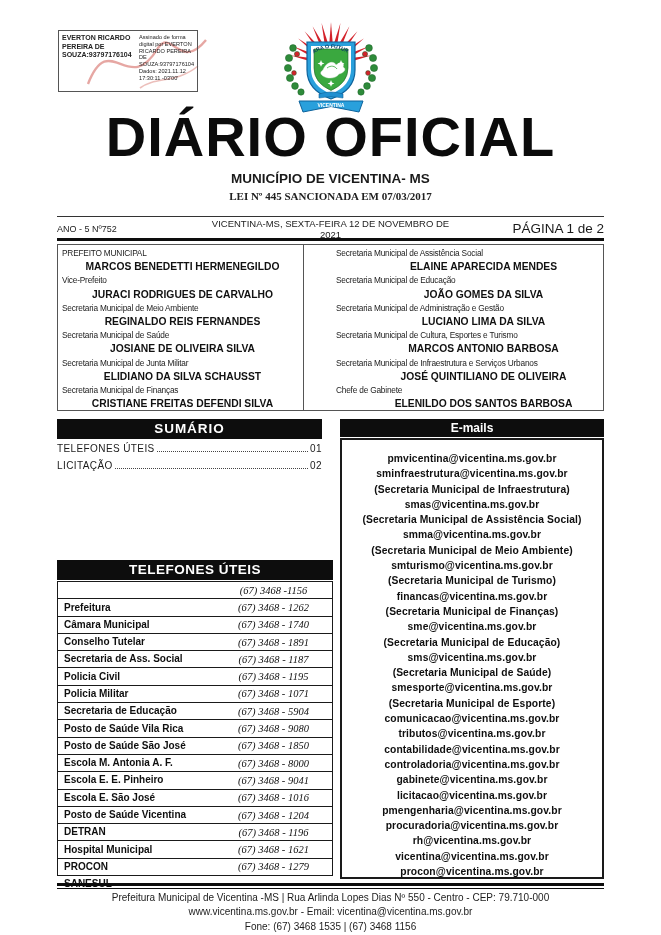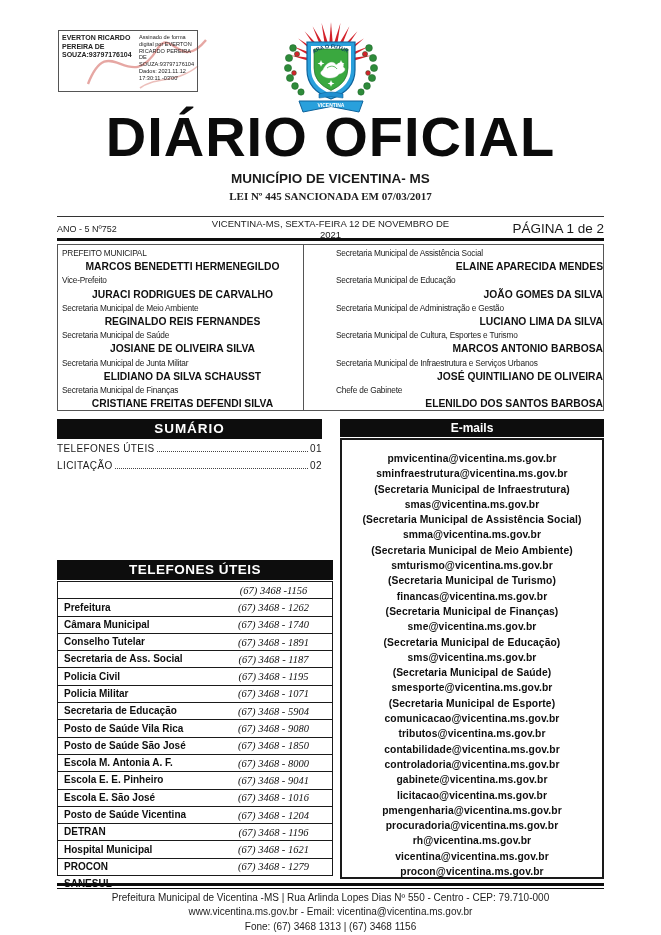--- a/index.html
+++ b/index.html
@@ -37,21 +37,21 @@
 
   
   .officials{position:absolute;left:57px;top:244px;width:547px;height:167px;
              border:1px solid #555;box-sizing:border-box;display:flex;}
   .off-col{box-sizing:border-box;padding-top:2px;}
   .off-col.left{width:245px;padding-left:4px;}
   .off-col.right{flex:1;border-left:1px solid #555;padding-left:32px;}
   .off-role{font-size:8.3px;line-height:13.2px;color:#222;letter-spacing:-0.2px;white-space:nowrap;}
   .off-name{font-size:10.3px;line-height:14.2px;font-weight:700;color:#111;
             text-align:center;white-space:nowrap;}
-  .off-col.right .off-name{text-align:right;padding-left:28px;}
+  .off-col.right .off-name{text-align:center;padding-left:28px;}
 
   .blackbar{background:#0d0d0d;color:#fff;font-weight:700;text-align:center;}
 
   
   .sumario-bar{position:absolute;left:57px;top:419px;width:265px;height:20px;
                font-size:13.5px;line-height:20px;letter-spacing:1px;}
   .sumario-list{position:absolute;left:57px;top:443px;width:265px;}
   .toc-entry{display:flex;align-items:baseline;font-size:10px;letter-spacing:0.4px;
              color:#1a1a1a;height:17px;}
   .toc-leader{flex:1;border-bottom:1.6px dotted #444;margin:0 2px 3px 2px;}
@@ -405,16 +405,16 @@
         <div class="phone-place">SANESUL</div>
         <div class="phone-number">(67) 3468 - 1279</div>
       </div>
     </div>
 
   <div class="footer-rule1"></div>
   <div class="footer-rule2"></div>
   <div class="footer">
     <div>Prefeitura Municipal de Vicentina -MS | Rua Arlinda Lopes Dias Nº 550 - Centro - CEP: 79.710-000</div>
     <div>www.vicentina.ms.gov.br - Email: vicentina@vicentina.ms.gov.br</div>
-    <div>Fone: (67) 3468 1313 | (67) 3468 1156</div>
+    <div>Fone: (67) 3468 1535 | (67) 3468 1156</div>
   </div>
 
 </div>
 
 </body></html>

